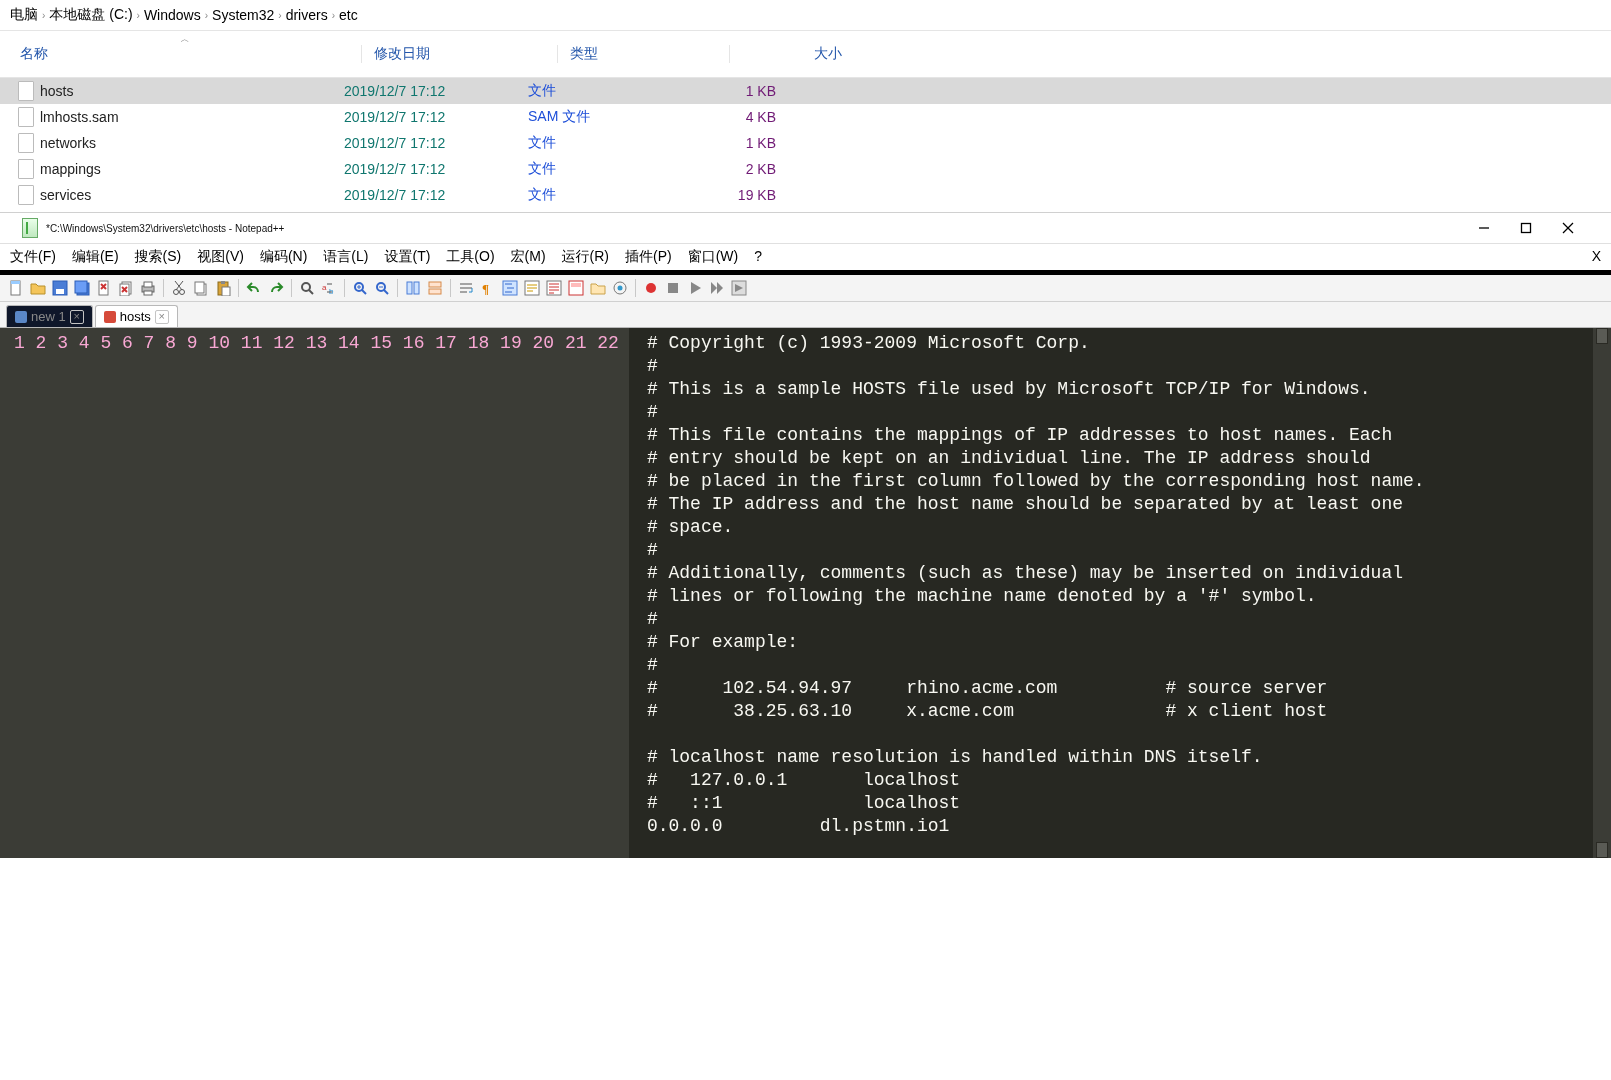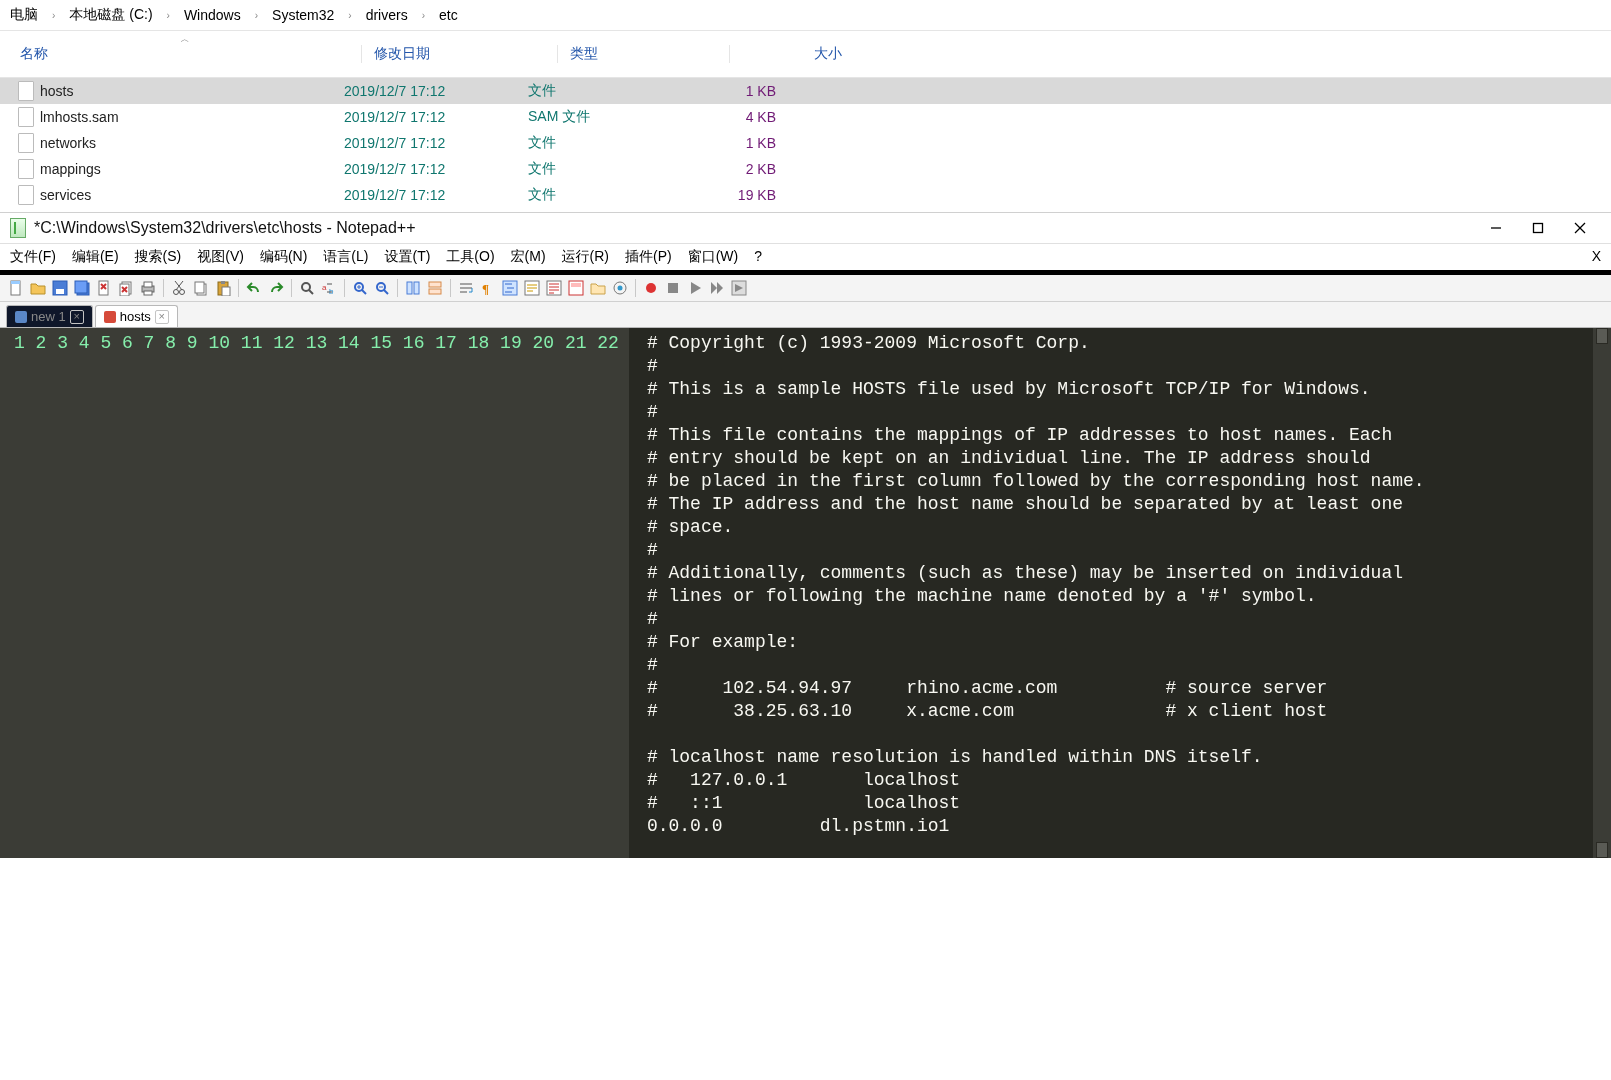--- a/index.html
+++ b/index.html
@@ -1,43 +1,43 @@
 <!DOCTYPE html>
 <html><head>
 <meta charset="utf-8">
 <style>
 html,body{margin:0;padding:0;font-family:"Microsoft YaHei","Segoe UI",Tahoma,Arial,sans-serif;font-size:13px;color:#000;background:#fff}
 body{width:1611px;height:1080px;overflow:hidden}
 
 
-.breadcrumb{display:flex;align-items:center;gap:14px;padding:6px 10px;border-bottom:1px solid #e5e5e5;font-size:14px}
+.breadcrumb{display:flex;align-items:center;gap:4px;padding:6px 10px;border-bottom:1px solid #e5e5e5;font-size:14px}
 .breadcrumb .sep{color:#888;font-size:10px}
 .breadcrumb span{cursor:default}
 
 .fe-header{display:flex;align-items:center;border-bottom:1px solid #e5e5e5;color:#2255aa;font-size:14px;padding-top:6px;padding-bottom:6px}
 .fe-header .hcol{padding:8px 12px;position:relative}
 .fe-header .hcol:not(:last-child)::after{content:"";position:absolute;right:0;top:8px;bottom:8px;width:1px;background:#e5e5e5}
 .fe-header .sort{font-size:9px;margin-left:4px;color:#888;position:absolute;left:50%;top:-4px;transform:translateX(-50%)}
 .hcol-name{width:330px;padding-left:20px!important}
 .hcol-date{width:172px}
 .hcol-type{width:148px}
 .hcol-size{width:100px;text-align:right}
 
 .fe-rows{}
 .fe-row{display:flex;align-items:center;font-size:14px;color:#222}
 .fe-row.sel{background:#d9d9d9}
 .fe-row .fico{width:14px;height:18px;border:1px solid #bbb;border-radius:1px;margin:3px 6px 3px 18px;background:#fff;position:relative}
 .fe-row .cname{width:292px}
 .fe-row .cdate{width:172px;padding-left:12px;color:#0f766e}
-.fe-row .ctype{width:148px;padding-left:12px;color:#0f766e}
+.fe-row .ctype{width:148px;padding-left:12px;color:#1d4ed8}
 .fe-row .csize{width:100px;text-align:right;color:#701a75;padding-right:12px}
 
 
 .npp{border-top:1px solid #d0d0d0;margin-top:4px}
-.npp-title{display:flex;align-items:center;padding:5px 10px;font-size:16px;border-bottom:1px solid #e0e0e0;color:#111}
+.npp-title{display:flex;align-items:center;padding:5px 22px;font-size:10px;border-bottom:1px solid #e0e0e0;color:#111}
 .npp-title .tico{width:14px;height:18px;border:1px solid #6a6;margin-right:8px;background:linear-gradient(#eaffea,#bfe8bf);position:relative}
 .npp-title .tico::before{content:"";position:absolute;inset:3px;border-left:2px solid #4a4}
 .npp-title .spacer{flex:1}
 .npp-title .wbtn{width:42px;height:20px;display:flex;align-items:center;justify-content:center;font-size:14px;color:#000}
 .npp-title .wbtn svg{width:12px;height:12px}
 
 .npp-menu{display:flex;gap:16px;padding:4px 10px;font-size:14px;border-bottom:5px solid #000000}
 .npp-menu .x{margin-left:auto;font-size:14px}
 
 .npp-tools{display:flex;align-items:center;gap:2px;padding:3px 6px;border-bottom:1px solid #d0d0d0;background:#f4f4f4}
@@ -47,21 +47,21 @@
 
 .npp-tabs{display:flex;align-items:flex-end;background:#f4f4f4;padding:3px 6px 0;border-bottom:1px solid #b8b8b8;gap:2px}
 .tab{display:flex;align-items:center;gap:4px;background:#0f172a;border:1px solid #b8b8b8;border-bottom:none;padding:3px 8px;font-size:13px;color:#888;border-radius:3px 3px 0 0}
 .tab.active{background:#fff;color:#000}
 .tab .dot{width:12px;height:12px;border-radius:2px}
 .tab .dot.blue{background:#5a87c7}
 .tab .dot.red{background:#d64a3a}
 .tab .tclose{font-size:11px;color:#888;border:1px solid #c4c4c4;border-radius:2px;width:12px;height:12px;display:flex;align-items:center;justify-content:center;line-height:1}
 
 .editor{display:flex;background:#272822;color:#f8f8f2;font-family:"Consolas","Courier New",monospace;font-size:18px;line-height:23px;position:relative;height:530px}
-.gutter{background:#3b3c36;color:#86efac;text-align:right;padding:4px 10px 4px 14px;user-select:none}
+.gutter{background:#3b3c36;color:#f9a8d4;text-align:right;padding:4px 10px 4px 14px;user-select:none}
 .code{padding:4px 0 4px 18px;white-space:pre;flex:1}
 .scrollbar{width:18px;background:#3b3c36;position:relative}
 .scrollbar::before,.scrollbar::after{content:"";position:absolute;left:3px;right:3px;height:14px;background:#5a5b55;border:1px solid #2a2a24}
 .scrollbar::before{top:0}
 .scrollbar::after{bottom:0}
 </style>
 </head>
 <body>
 
 <div class="breadcrumb">

